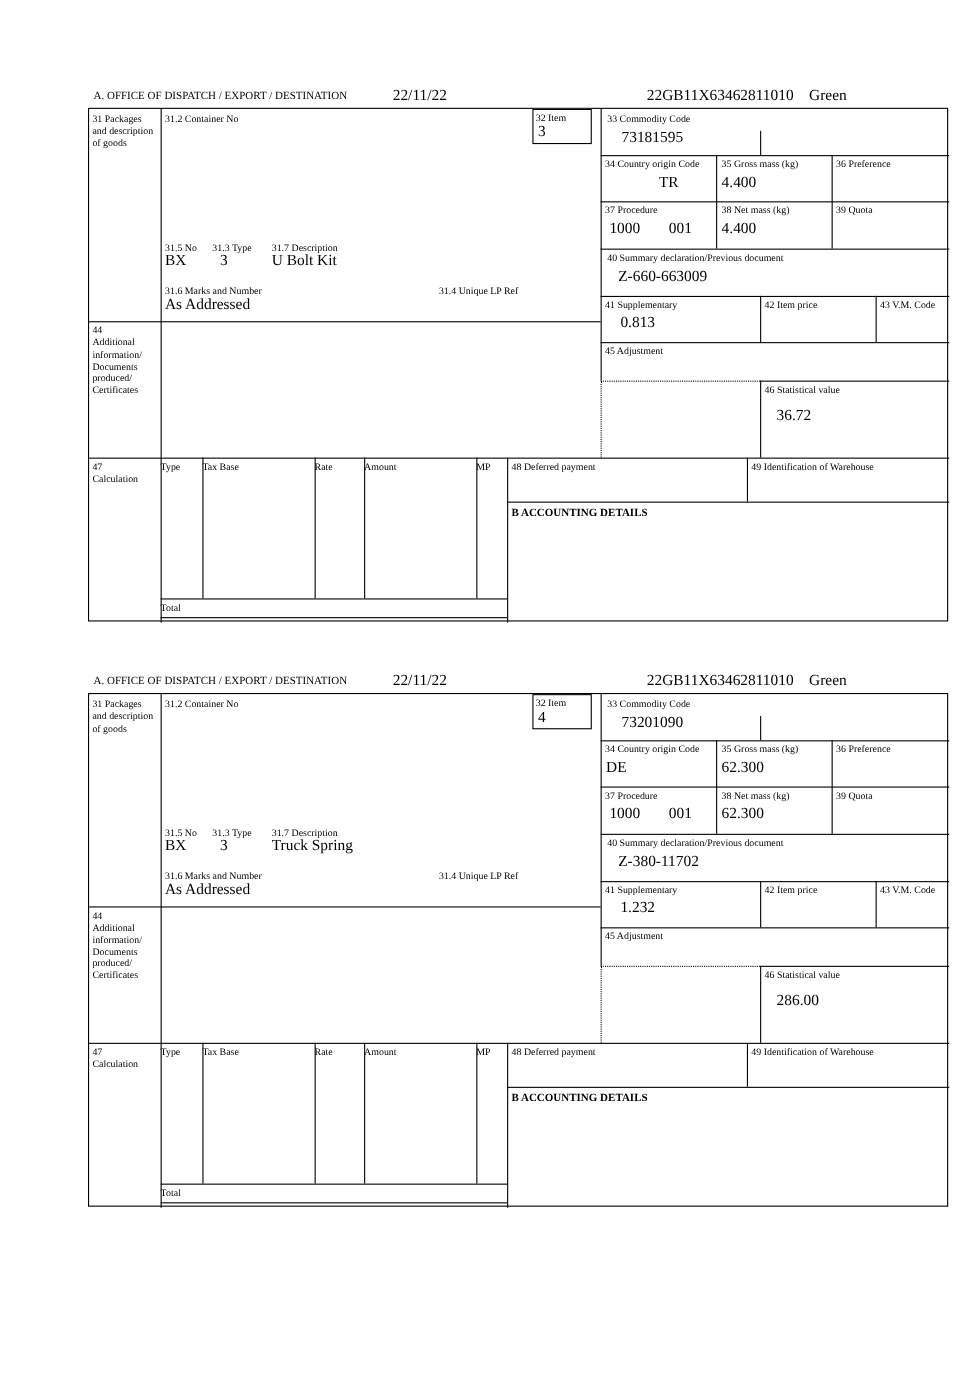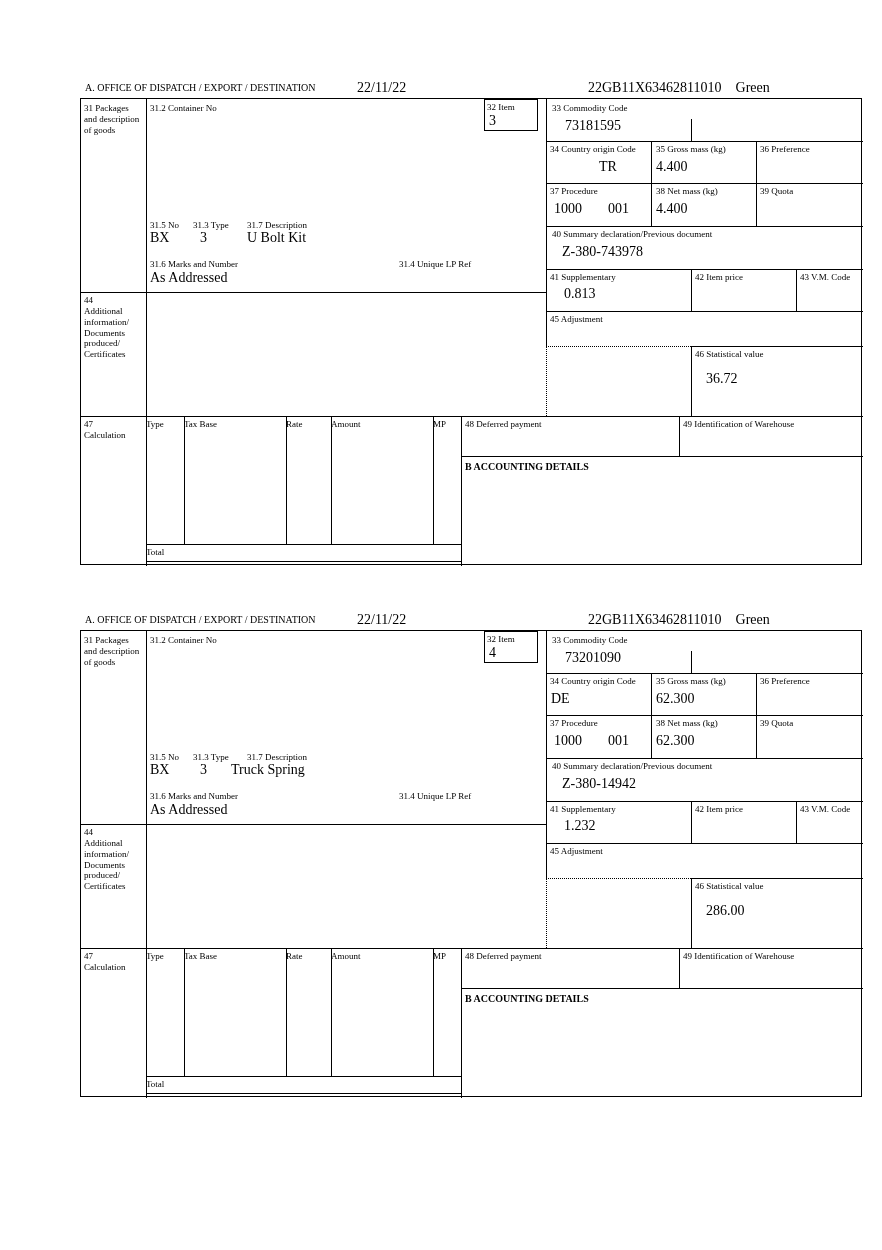--- a/index.html
+++ b/index.html
@@ -82,21 +82,21 @@
       <div class="lbl" style="left:679px; top:45px;">36 Preference</div>
 
       <div class="lbl" style="left:469px; top:87px;">37 Procedure</div>
       <div class="val" style="left:473px; top:102px;">1000</div>
       <div class="val" style="left:527px; top:102px;">001</div>
       <div class="lbl" style="left:575px; top:87px;">38 Net mass (kg)</div>
       <div class="val" style="left:575px; top:102px;">4.400</div>
       <div class="lbl" style="left:679px; top:87px;">39 Quota</div>
 
       <div class="lbl" style="left:471px; top:130px;">40 Summary declaration/Previous document</div>
-      <div class="val" style="left:481px; top:145px;">Z-380-743978</div>
+      <div class="val" style="left:481px; top:145px;">Z-660-663009</div>
 
       <div class="lbl" style="left:69px; top:121px;">31.5 No</div>
       <div class="lbl" style="left:112px; top:121px;">31.3 Type</div>
       <div class="lbl" style="left:166px; top:121px;">31.7 Description</div>
       <div class="val" style="left:69px; top:131px;">BX</div>
       <div class="val" style="left:119px; top:131px;">3</div>
       <div class="val" style="left:166px; top:131px;">U Bolt Kit</div>
 
       <div class="lbl" style="left:69px; top:160px;">31.6 Marks and Number</div>
       <div class="lbl" style="left:318px; top:160px;">31.4 Unique LP Ref</div>
@@ -187,28 +187,28 @@
       <div class="lbl" style="left:679px; top:45px;">36 Preference</div>
 
       <div class="lbl" style="left:469px; top:87px;">37 Procedure</div>
       <div class="val" style="left:473px; top:102px;">1000</div>
       <div class="val" style="left:527px; top:102px;">001</div>
       <div class="lbl" style="left:575px; top:87px;">38 Net mass (kg)</div>
       <div class="val" style="left:575px; top:102px;">62.300</div>
       <div class="lbl" style="left:679px; top:87px;">39 Quota</div>
 
       <div class="lbl" style="left:471px; top:130px;">40 Summary declaration/Previous document</div>
-      <div class="val" style="left:481px; top:145px;">Z-380-14942</div>
+      <div class="val" style="left:481px; top:145px;">Z-380-11702</div>
 
       <div class="lbl" style="left:69px; top:121px;">31.5 No</div>
       <div class="lbl" style="left:112px; top:121px;">31.3 Type</div>
       <div class="lbl" style="left:166px; top:121px;">31.7 Description</div>
       <div class="val" style="left:69px; top:131px;">BX</div>
       <div class="val" style="left:119px; top:131px;">3</div>
-      <div class="val" style="left:150px; top:131px;">Truck Spring</div>
+      <div class="val" style="left:166px; top:131px;">Truck Spring</div>
 
       <div class="lbl" style="left:69px; top:160px;">31.6 Marks and Number</div>
       <div class="lbl" style="left:318px; top:160px;">31.4 Unique LP Ref</div>
       <div class="val" style="left:69px; top:171px;">As Addressed</div>
 
       <div class="lbl" style="left:469px; top:173px;">41 Supplementary</div>
       <div class="val" style="left:483px; top:187px;">1.232</div>
       <div class="lbl" style="left:614px; top:173px;">42 Item price</div>
       <div class="lbl" style="left:719px; top:173px;">43 V.M. Code</div>
 

